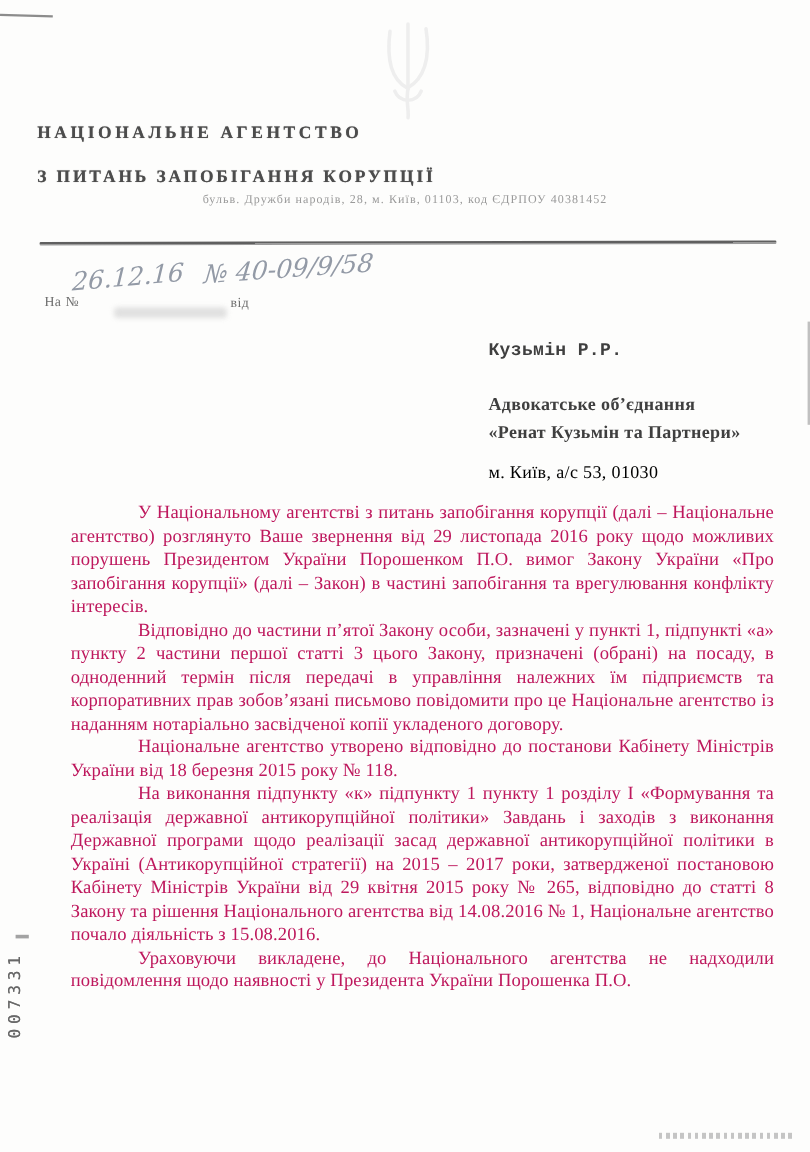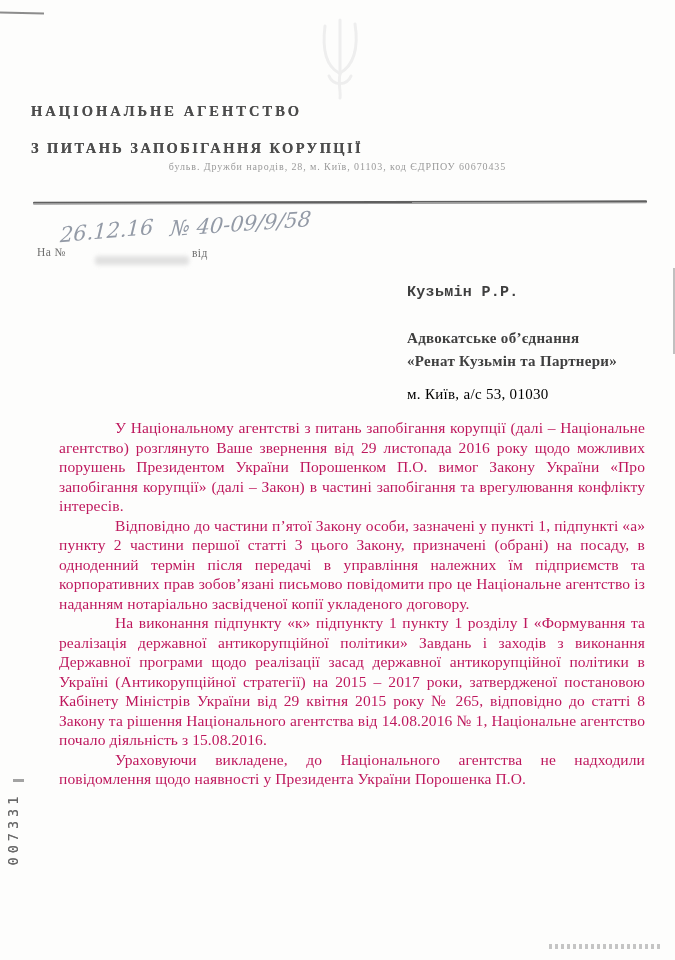--- a/index.html
+++ b/index.html
@@ -114,39 +114,40 @@
         <path d="M60 12 C64 37 58 54 45 61"></path>
         <path d="M45 8 L45 62"></path>
         <path d="M34 64 C38 74 52 74 56 64"></path>
         <path d="M45 62 C43 72 46 80 45 86"></path>
       </g>
     </svg>
   </div>
 
   <div class="org-name l1">НАЦІОНАЛЬНЕ АГЕНТСТВО</div>
   <div class="org-name l2">З ПИТАНЬ ЗАПОБІГАННЯ КОРУПЦІЇ</div>
-  <div class="address-line">бульв. Дружби народів, 28, м. Київ, 01103, код ЄДРПОУ 60670435</div>
+  <div class="address-line">бульв. Дружби народів, 28, м. Київ, 01103, код ЄДРПОУ 40381452</div>
   <div class="rule"></div>
 
   <div class="handwriting hw-date">26.12.16</div>
   <div class="handwriting hw-number">№ 40-09/9/58</div>
   <div class="reply-label reply-no">На №</div>
   <div class="redaction-smudge"></div>
   <div class="reply-label reply-vid">від</div>
 
   <div class="recipient">
     <div class="name">Кузьмін Р.Р.</div>
     <div class="org">Адвокатське об’єднання</div>
     <div class="org">«Ренат Кузьмін та Партнери»</div>
     <div class="addr">м. Київ, а/с 53, 01030</div>
   </div>
 
   <div class="letter-body">
     <p>У Національному агентстві з питань запобігання корупції (далі – Національне агентство) розглянуто Ваше звернення від 29 листопада 2016 року щодо можливих порушень Президентом України Порошенком П.О. вимог Закону України «Про запобігання корупції» (далі – Закон) в частині запобігання та врегулювання конфлікту інтересів.</p>
     <p>Відповідно до частини п’ятої Закону особи, зазначені у пункті 1, підпункті «а» пункту 2 частини першої статті 3 цього Закону, призначені (обрані) на посаду, в одноденний термін після передачі в управління належних їм підприємств та корпоративних прав зобов’язані письмово повідомити про це Національне агентство із наданням нотаріально засвідченої копії укладеного договору.</p>
+    <p>Національне агентство утворено відповідно до постанови Кабінету Міністрів України від 18 березня 2015 року № 118.</p>
     <p>На виконання підпункту «к» підпункту 1 пункту 1 розділу І «Формування та реалізація державної антикорупційної політики» Завдань і заходів з виконання Державної програми щодо реалізації засад державної антикорупційної політики в Україні (Антикорупційної стратегії) на 2015 – 2017 роки, затвердженої постановою Кабінету Міністрів України від 29 квітня 2015 року № 265, відповідно до статті 8 Закону та рішення Національного агентства від 14.08.2016 № 1, Національне агентство почало діяльність з 15.08.2016.</p>
     <p>Ураховуючи викладене, до Національного агентства не надходили повідомлення щодо наявності у Президента України Порошенка П.О.</p>
   </div>
 
   <div class="stamp-dash"></div>
   <div class="stamp-wrap">
     <span class="stamp">007331</span>
   </div>
 
   <div class="fineprint-smudge"></div>

